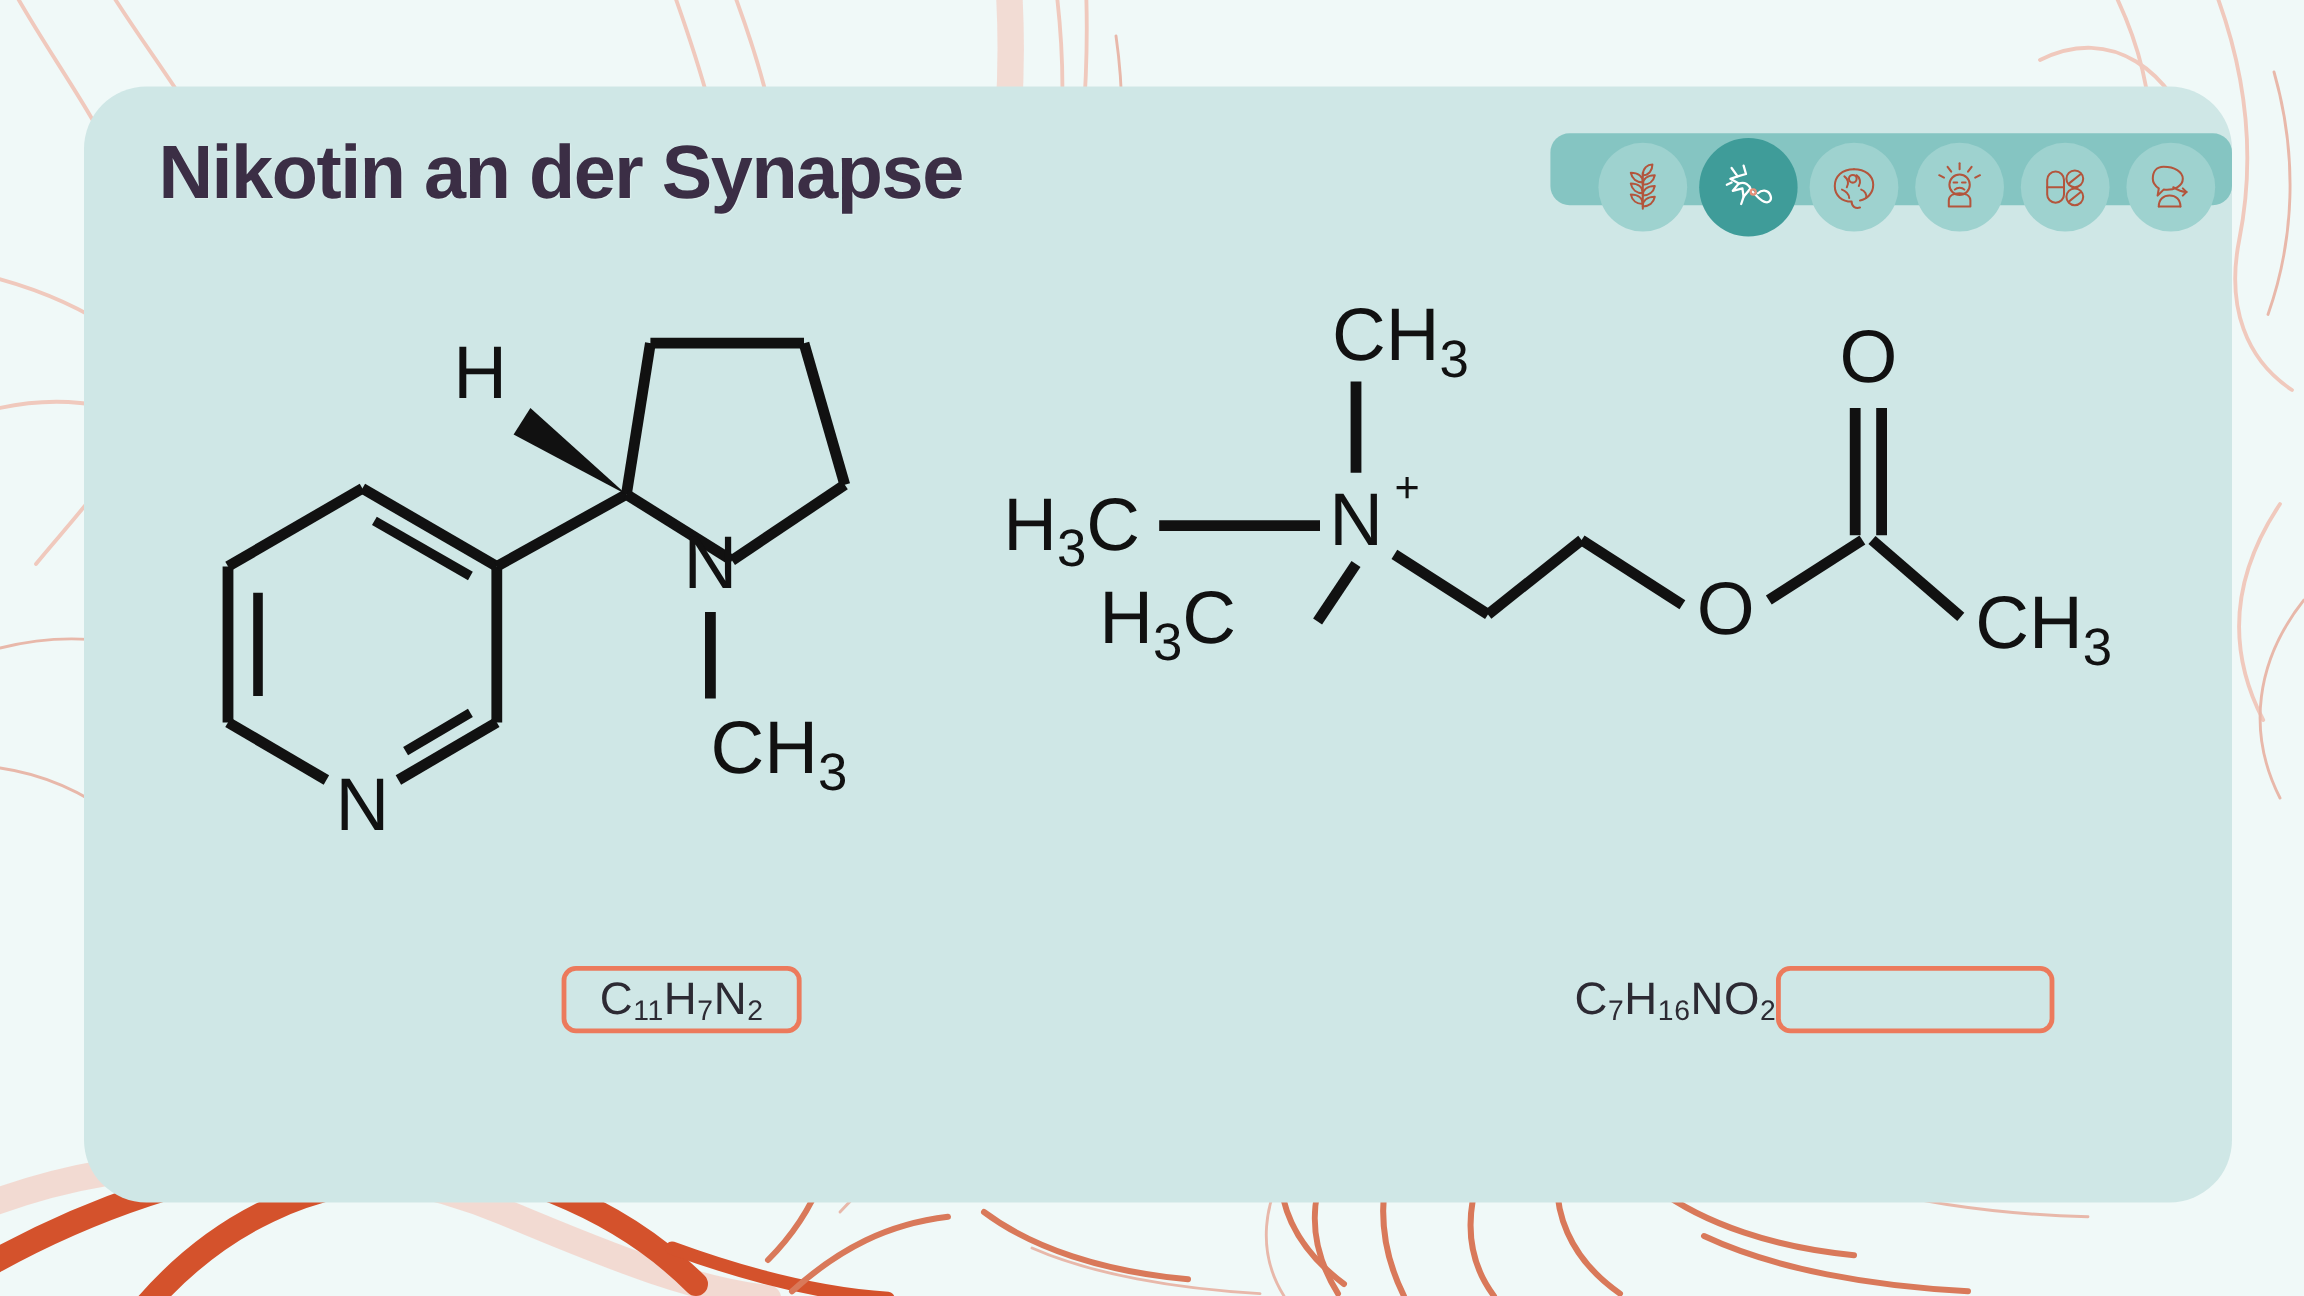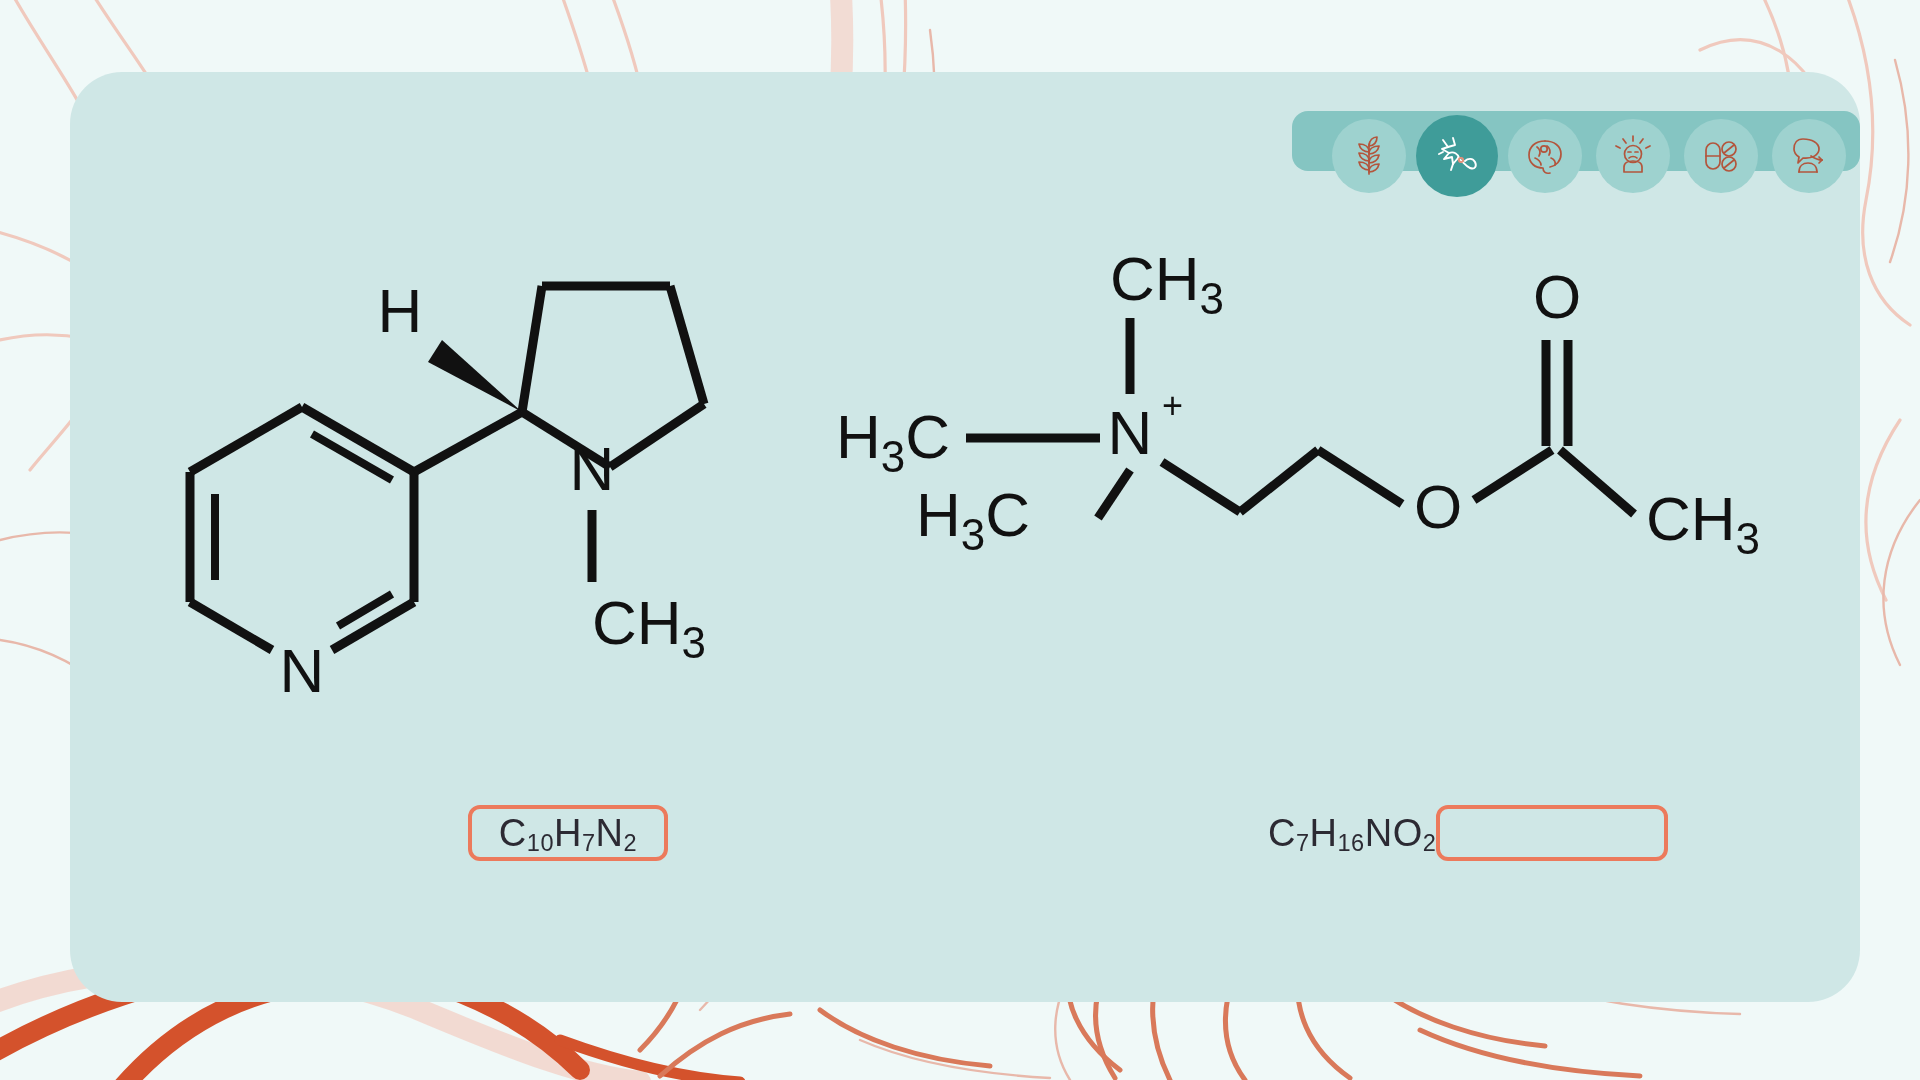--- a/index.html
+++ b/index.html
@@ -110,21 +110,21 @@
   }
 
   
   .formula-row {
     position: absolute;
     display: flex;
     align-items: center;
     height: 62px;
   }
   .formula-left  { left: 398px; top: 730px; }
-  .formula-right { left: 1198px; top: 730px; }
+  .formula-right { left: 1242px; top: 730px; }
 
   .formula-text {
     font-size: 38px;
     color: #2c2a33;
     white-space: nowrap;
     letter-spacing: 0.5px;
   }
   .formula-text sub {
     font-size: 0.62em;
     vertical-align: baseline;
@@ -204,20 +204,21 @@
     <path class="med" d="M 640 1050 C 680 1010 700 960 695 905"></path>
     <path class="thin" d="M 520 790 C 560 840 580 900 570 960"></path>
     <path class="thin2" d="M 470 830 C 500 880 512 930 502 980"></path>
     <path class="med" d="M 820 1010 C 860 1040 920 1060 990 1066"></path>
     <path class="thin2" d="M 860 1040 C 910 1062 980 1074 1050 1078"></path>
     <path class="med" d="M 660 1076 C 700 1040 740 1020 790 1014"></path>
   </svg>
 
   <div class="card">
 
+    <div class="title">Nikotin an der Synapse</div>
 
     <div class="iconbar"></div>
     <div class="iconbar-clip">
 
       <div class="icon-slot" style="left:40px;">
         <div class="icon-circle">
           <svg width="44" height="44" viewBox="0 0 44 44" fill="none" stroke="#b3553c" stroke-width="1.7" stroke-linecap="round" stroke-linejoin="round">
             <path d="M22 40 L22 10"></path>
             <path d="M22 12 C 22 6 26 3 30 3 C 30 8 27 12 22 12 Z"></path>
             <path d="M22 18 C 17 18 13 15 12 10 C 18 10 22 13 22 18 Z"></path>
@@ -373,21 +374,21 @@
         <text class="atom" x="1487" y="96" text-anchor="middle">O</text>
 
         <path class="bond" d="M 1490 228 L 1564 292"></path>
         <text class="atom" x="1576" y="318" text-anchor="start">CH<tspan class="atomsub" dy="14">3</tspan></text>
       </g>
     </svg>
 
     <div class="formula-row formula-left">
       <div class="formula-box filled">
         <span class="formula-text">
-          C<sub>10</sub>H<sub>7</sub>N<sub>2</sub>
+          C<sub>11</sub>H<sub>7</sub>N<sub>2</sub>
         </span>
       </div>
     </div>
 
     <div class="formula-row formula-right">
       <span class="formula-text">
         C<sub>7</sub>H<sub>16</sub>NO<sub>2</sub>
       </span>
       <div class="formula-box blank">
         <span class="formula-text"></span>

